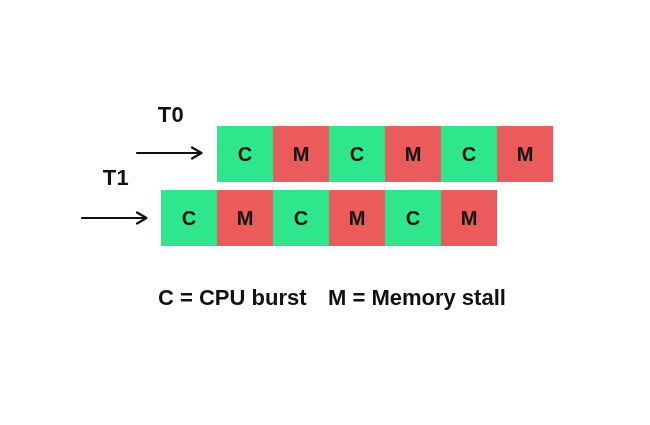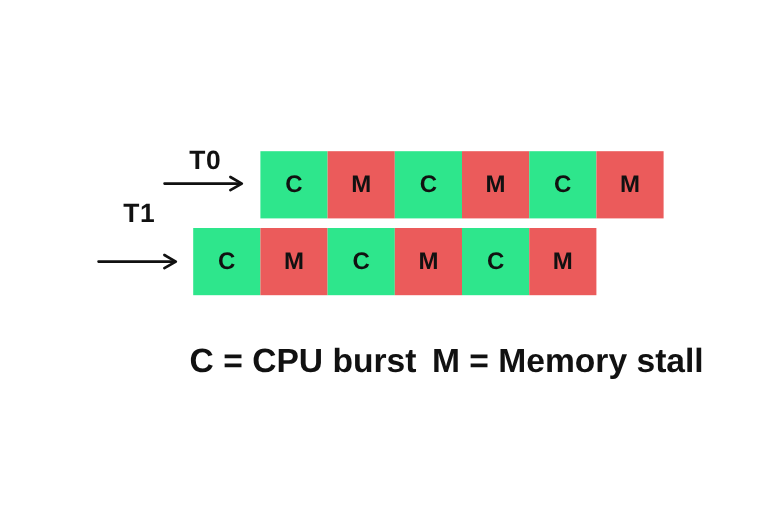--- a/index.html
+++ b/index.html
@@ -17,21 +17,21 @@
   .thread-label {
     position: absolute;
     width: 70px;
     text-align: center;
     font-size: 22px;
     font-weight: 700;
     line-height: 1;
     color: var(--text-color, #111111);
     letter-spacing: 0.5px;
   }
-  .thread-label.t0 { left: 136px; top: 123px; }
+  .thread-label.t0 { left: 136px; top: 104px; }
   .thread-label.t1 { left: 81px;  top: 167px; }
   .arrow {
     position: absolute;
     width: 70px;
     height: 14px;
   }
   .arrow.t0 { left: 136px; top: 146px; }
   .arrow.t1 { left: 81px;  top: 211px; }
   .block-row {
     position: absolute;
@@ -53,28 +53,28 @@
   .block.stall { background: var(--stall-color, #eb5b5b); }
   .legend {
     position: absolute;
     left: 0;
     top: 287px;
     width: 650px;
     height: 24px;
   }
   .legend-item {
     position: absolute;
-    font-size: 28px;
+    font-size: 22px;
     font-weight: 700;
     line-height: 1;
     color: var(--text-color, #111111);
     white-space: nowrap;
   }
   .legend-item.cpu   { left: 158px; }
-  .legend-item.stall { left: 360px; }
+  .legend-item.stall { left: 328px; }
 </style>
 </head>
 <body>
 
 <div class="canvas">
 
   <div class="thread-label t0">T0</div>
 
   <svg class="arrow t0" viewBox="0 0 70 14" xmlns="http://www.w3.org/2000/svg">
     <line x1="1" y1="7" x2="64" y2="7" stroke="#111111" stroke-width="2.2" stroke-linecap="round"></line>

